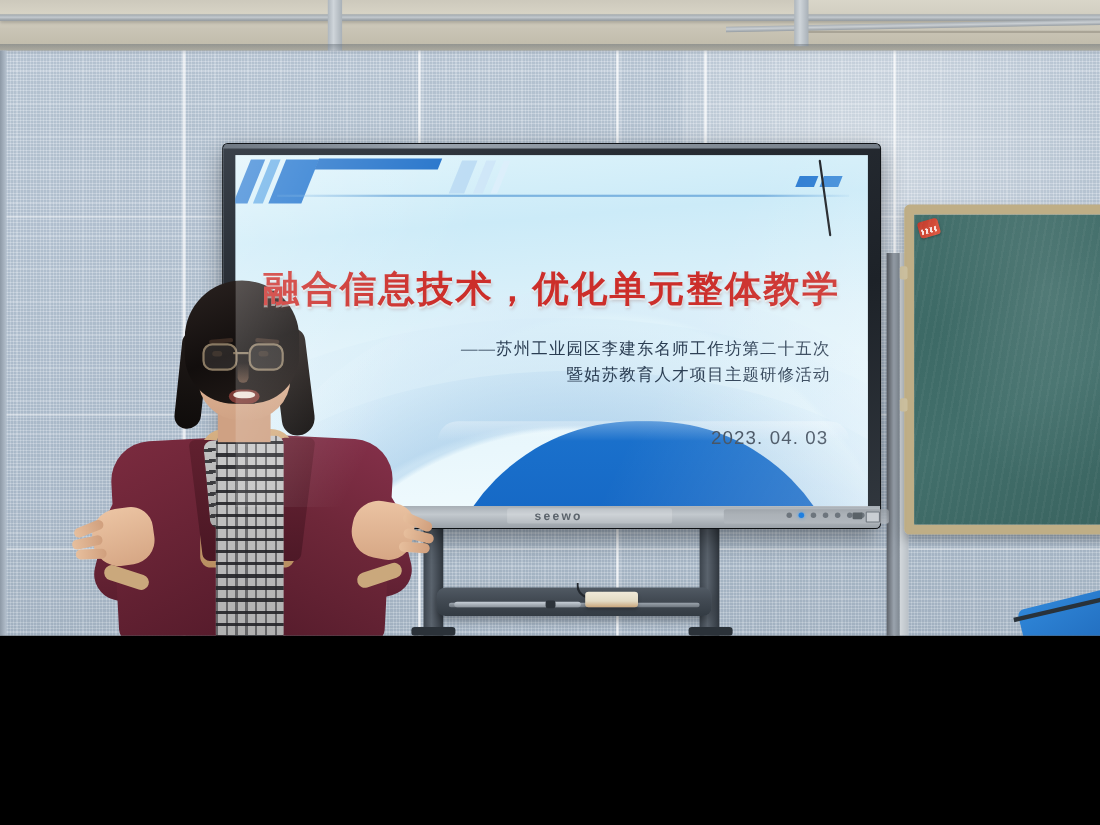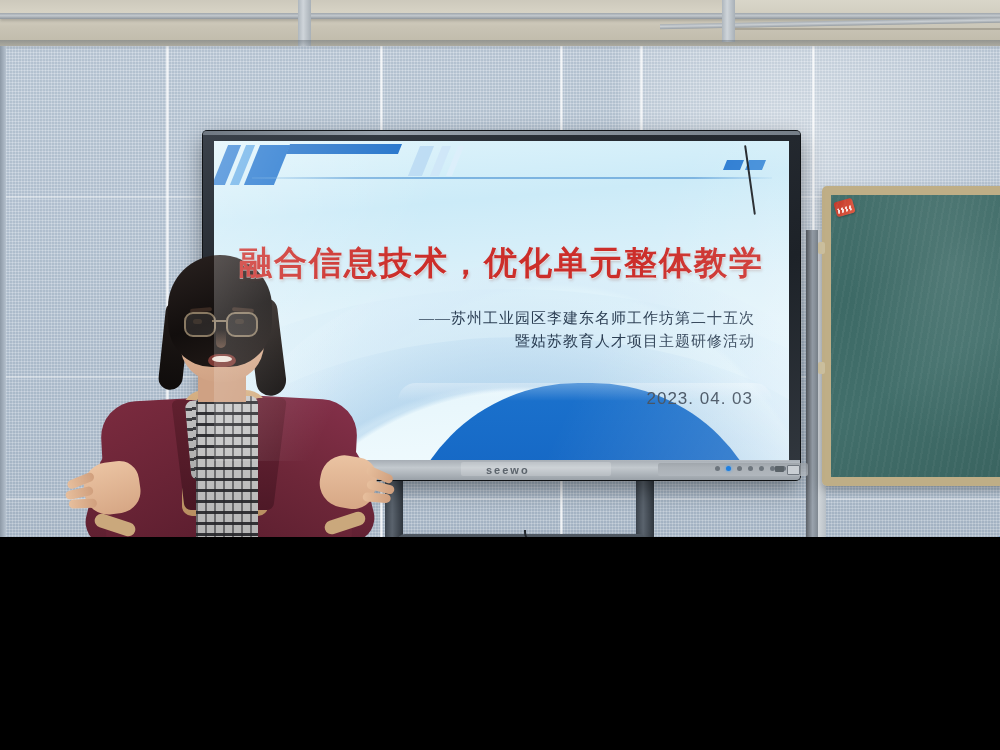--- a/index.html
+++ b/index.html
@@ -1,21 +1,21 @@
 <!DOCTYPE html>
 <html><head>
 <meta charset="utf-8">
 <title>Classroom Presentation Photo</title>
 <style>
   html,body{margin:0;padding:0;background:#000;}
   body{font-family:"Liberation Sans",sans-serif;}
 
   #scene{
     position:relative;
-    width:1000px;height:537px;
+    width:1000px;height:750px;
     overflow:hidden;
     background:#000;
   }
 
   
   #photo{
     position:absolute;left:0;top:0;width:1000px;height:578px;
     overflow:hidden;
     background:#b9c6d2;
   }

